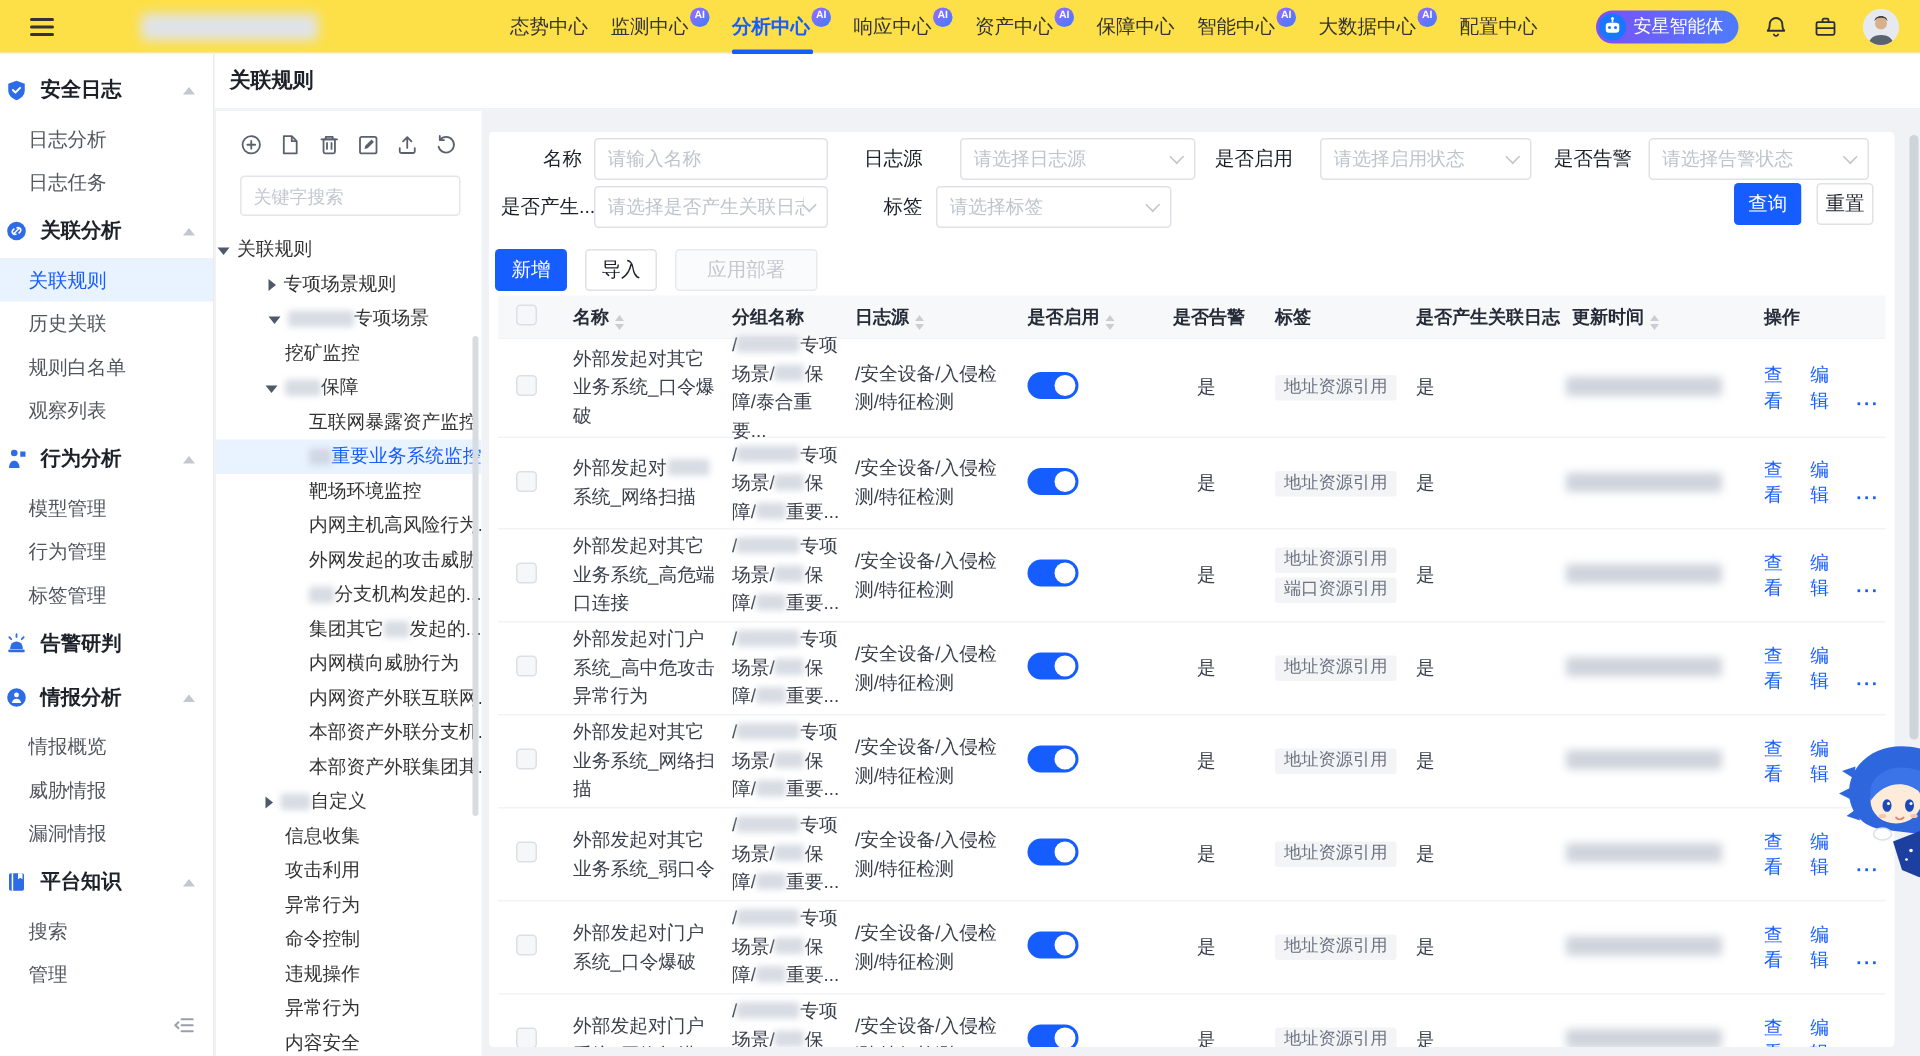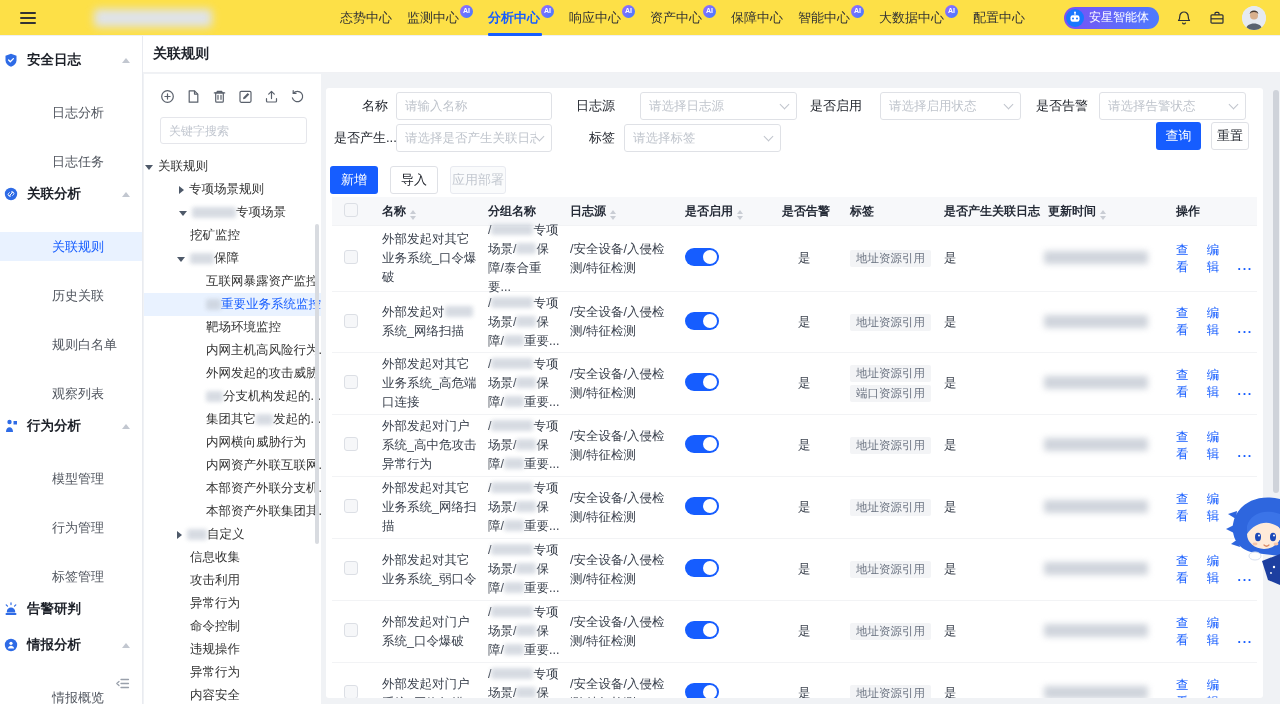--- a/index.html
+++ b/index.html
@@ -19,21 +19,21 @@
   .top-right { margin-left:auto; display:flex; align-items:center; margin-right:14px; gap:17px; }
   .agent-pill { height:22px; border-radius:11px; background:linear-gradient(90deg,#7A52F4,#4D7BFE); color:#fff; font-size:12px; display:flex; align-items:center; padding:0 10px 0 2px; gap:5px; cursor:pointer; }
   .icon-btn { cursor:pointer; display:flex; align-items:center; }
   .avatar { width:24px; height:24px; border-radius:50%; overflow:hidden; background:#e6eaf0; cursor:pointer; }
 
   
   .sidebar { position:absolute; left:0; top:36px; width:143px; bottom:0; background:#fff; border-right:1px solid #e9ebf0; z-index:20; padding-top:6px; }
   .sg { display:flex; align-items:center; height:36px; padding:0 12px 0 4px; cursor:pointer; }
   .sg .lbl { font-size:13.5px; font-weight:700; margin-left:9px; }
   .caret-up { width:0; height:0; border-left:4px solid transparent; border-right:4px solid transparent; border-bottom:5px solid #c2c7d0; margin-left:auto; }
-  .si { height:29px; line-height:29px; padding-left:52px; font-size:13px; color:#51565f; cursor:pointer;margin-top:20px; }
+  .si { height:29px; line-height:29px; padding-left:19px; font-size:13px; color:#51565f; cursor:pointer; }
   .si.active { background:#E9F2FF; color:#165DFF; font-weight:500; }
   .collapse-btn { position:absolute; right:12px; bottom:10px; cursor:pointer; }
 
   
   .pagehead { position:absolute; left:143px; top:36px; right:0; height:37px; background:#fff; border-bottom:1px solid #f0f1f4; display:flex; align-items:center; z-index:10; }
   .pagehead .title { font-size:14px; font-weight:700; margin-left:10px; }
 
   
   .treepanel { position:absolute; left:144px; top:74px; width:177px; bottom:0; background:#fff; z-index:10; overflow:hidden; }
   .tree-toolbar { display:flex; gap:11px; padding:15px 0 0 16px; }
@@ -443,21 +443,21 @@
       </span>
   </div>
   <div class="fg" style="left:830px; top:34px; gap:10px;">
     <span class="btn primary" style="width:45px">查询</span>
     <span class="btn plain" style="width:38px">重置</span>
   </div>
 
   <div class="fg" style="left:4px; top:78px; gap:12px;">
     <span class="btn primary" style="width:48px">新增</span>
     <span class="btn plain" style="width:48px">导入</span>
-    <span class="btn disabled" style="width:56px">应用部署</span>
+    <span class="btn disabled" style="width:95px">应用部署</span>
   </div>
 
   <div class="ttable">
     <div class="thead">
       <div class="th c-cb"><span class="cbx"></span></div>
       <div class="th c-name"><span>名称</span><span class="sort">
             <i class="u"></i>
             <i class="d"></i>
           </span></div>
       <div class="th c-group"><span>分组名称</span></div>

